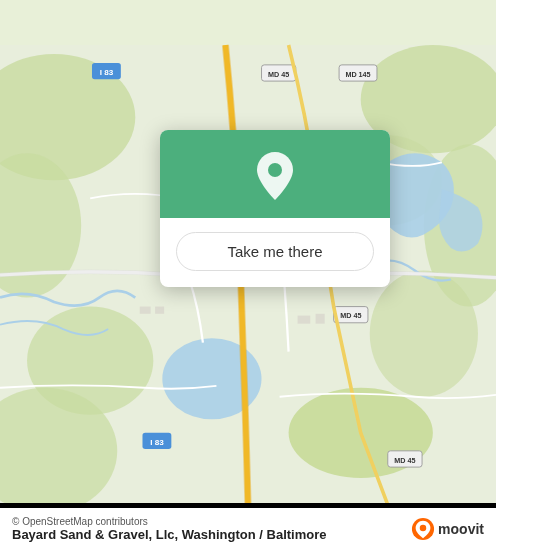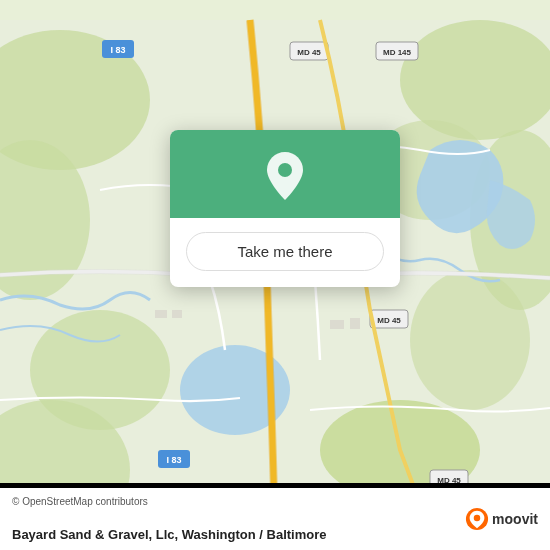--- a/index.html
+++ b/index.html
@@ -5,39 +5,39 @@
     * { margin: 0; padding: 0; box-sizing: border-box; }
     body {
       width: 550px;
       height: 550px;
       overflow: hidden;
       font-family: Arial, sans-serif;
       position: relative;
     }
 
     #map-container {
-      width: 550px;
+      width: 496px;
       height: 550px;
       position: relative;
       background-color: #e8f0d8;
       overflow: hidden;
     }
 
     
     #map-svg {
       position: absolute;
       top: 0; left: 0;
       width: 100%; height: 100%;
     }
 
     
     #card-overlay {
       position: absolute;
       top: 130px;
-      left: 170px;
+      left: 160px;
       width: 230px;
       background: white;
       border-radius: 8px;
       box-shadow: 0 4px 20px rgba(0,0,0,0.25);
       display: flex;
       flex-direction: column;
       padding-bottom: 16px;
       z-index: 10;
     }
 
@@ -95,21 +95,20 @@
 
     #osm-credit {
       font-size: 10px;
       color: #555;
     }
 
     #place-title {
       font-size: 13px;
       font-weight: 600;
       color: #222;
-      margin-top: 20px;
     }
 
     #footer-right {
       display: flex;
       align-items: center;
       gap: 4px;
     }
 
     #moovit-logo {
       display: flex;

